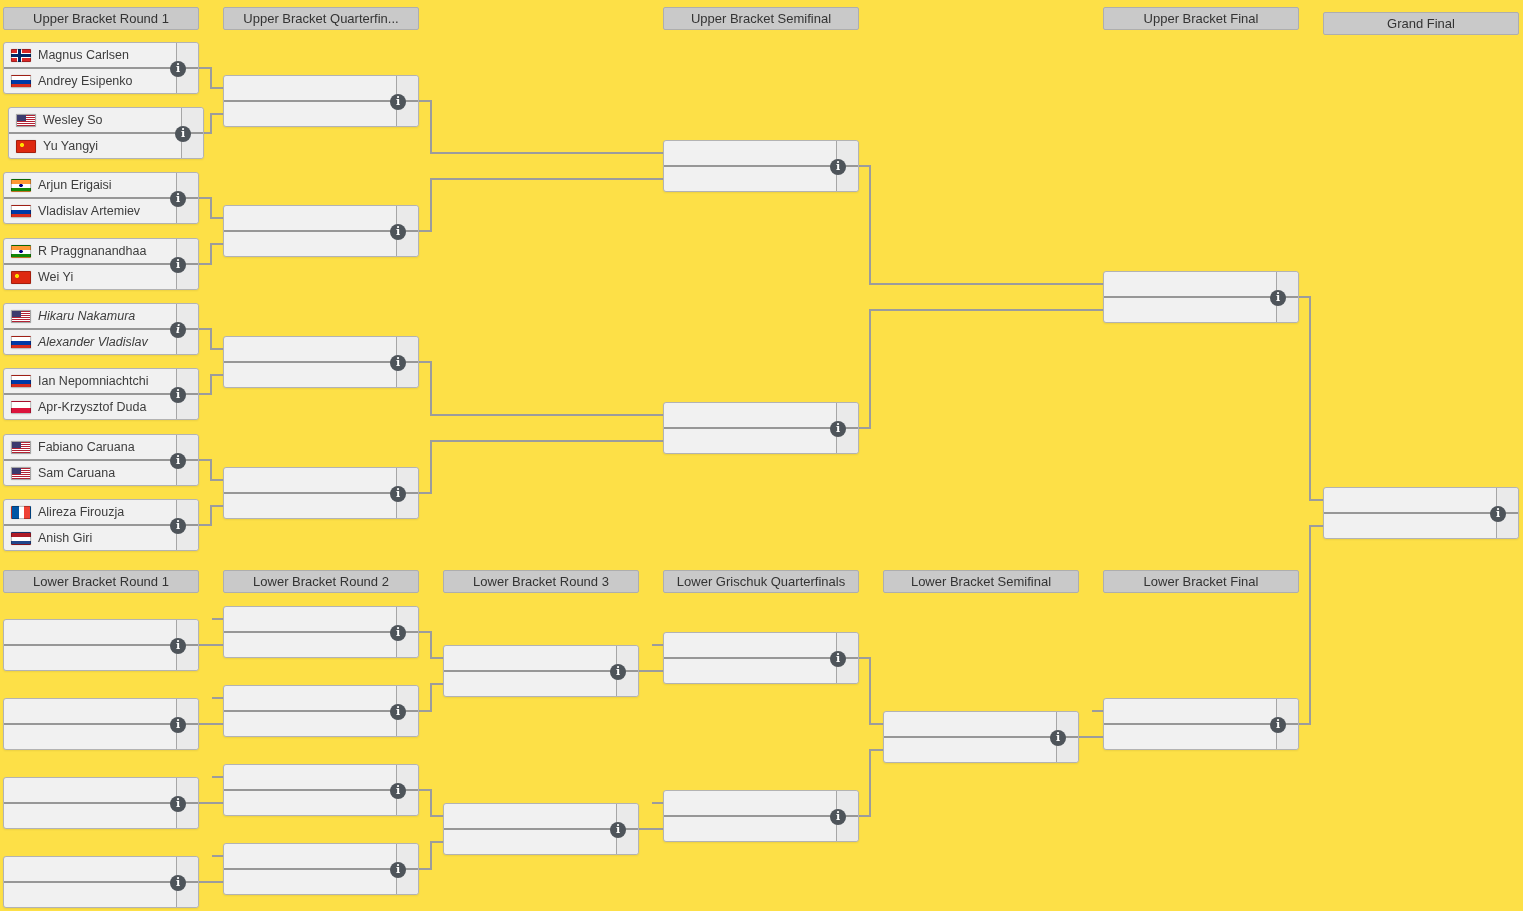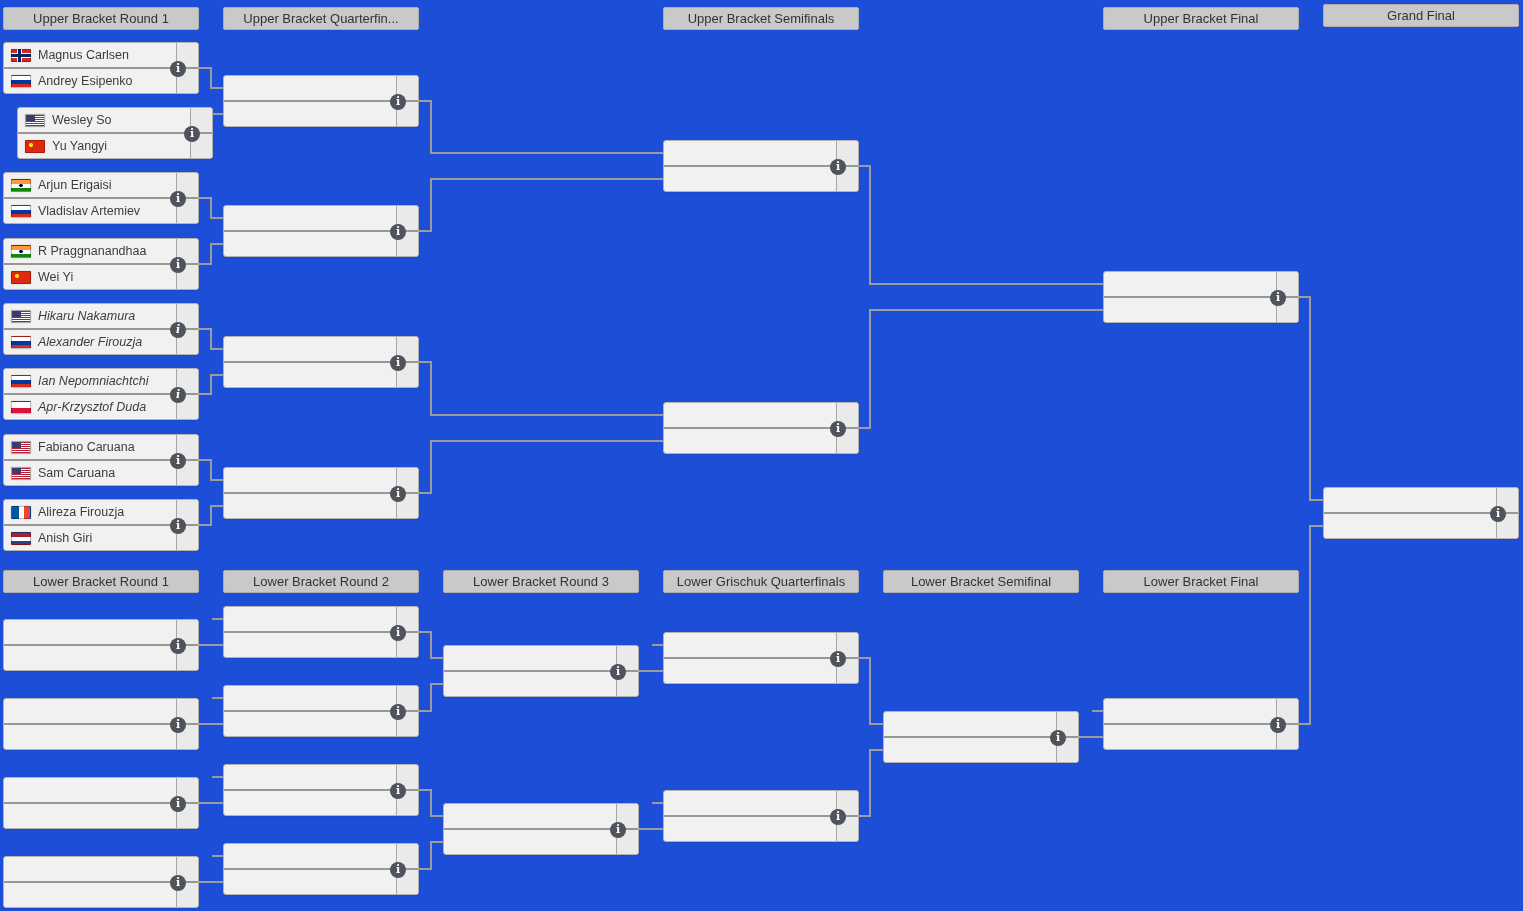--- a/index.html
+++ b/index.html
@@ -1,17 +1,17 @@
 <!DOCTYPE html>
 <html><head>
 <meta charset="utf-8">
 <style>
   html,body{margin:0;padding:0;background:#fff;}
   #bracket{
-    position:relative;width:1523px;height:911px;background:#1d4ed8;
+    position:relative;width:1523px;height:911px;background:#fde047;
     font-family:"Liberation Sans",sans-serif;overflow:hidden;
   }
   .hdr{
     position:absolute;width:196px;height:23px;line-height:21px;box-sizing:border-box;
     text-align:center;background:#c9c9c9;border:1px solid #aeaeae;border-radius:2px;
     font-size:13px;color:#333;white-space:nowrap;overflow:hidden;text-overflow:ellipsis;
     padding:0 6px;
   }
   .match{
     position:absolute;width:196px;height:52px;box-sizing:border-box;
@@ -137,43 +137,43 @@
     <div class="cl" style="left: 1079px; top: 736px; width: 24px; height: 2px;"></div>
     <div class="cl" style="left: 212px; top: 618px; width: 11px; height: 2px;"></div>
     <div class="cl" style="left: 212px; top: 697px; width: 11px; height: 2px;"></div>
     <div class="cl" style="left: 212px; top: 776px; width: 11px; height: 2px;"></div>
     <div class="cl" style="left: 212px; top: 855px; width: 11px; height: 2px;"></div>
     <div class="cl" style="left: 652px; top: 644px; width: 11px; height: 2px;"></div>
     <div class="cl" style="left: 652px; top: 802px; width: 11px; height: 2px;"></div>
     <div class="cl" style="left: 1092px; top: 710px; width: 11px; height: 2px;"></div>
     <div class="hdr" style="left: 3px; top: 7px;">Upper Bracket Round 1</div>
     <div class="hdr" style="left: 223px; top: 7px;">Upper Bracket Quarterfin...</div>
-    <div class="hdr" style="left: 663px; top: 7px;">Upper Bracket Semifinals</div>
+    <div class="hdr" style="left: 663px; top: 7px;">Upper Bracket Semifinal</div>
     <div class="hdr" style="left: 1103px; top: 7px;">Upper Bracket Final</div>
-    <div class="hdr" style="left: 1323px; top: 4px;">Grand Final</div>
+    <div class="hdr" style="left: 1323px; top: 12px;">Grand Final</div>
     <div class="hdr" style="left: 3px; top: 570px;">Lower Bracket Round 1</div>
     <div class="hdr" style="left: 223px; top: 570px;">Lower Bracket Round 2</div>
     <div class="hdr" style="left: 443px; top: 570px;">Lower Bracket Round 3</div>
     <div class="hdr" style="left: 663px; top: 570px;">Lower Grischuk Quarterfinals</div>
     <div class="hdr" style="left: 883px; top: 570px;">Lower Bracket Semifinal</div>
     <div class="hdr" style="left: 1103px; top: 570px;">Lower Bracket Final</div>
     <div class="match" style="left: 3px; top: 42px;">
       <div class="scorecol"></div>
       <div class="mdiv"></div>
       <div class="prow top">
         <div class="flag" data-flag="norway"></div>
         <span class="pname">Magnus Carlsen</span>
       </div>
       <div class="prow bot">
         <div class="flag" data-flag="russia"></div>
         <span class="pname">Andrey Esipenko</span>
       </div>
       <div class="info">i</div>
     </div>
-    <div class="match" style="left: 17px; top: 107px;">
+    <div class="match" style="left: 8px; top: 107px;">
       <div class="scorecol"></div>
       <div class="mdiv"></div>
       <div class="prow top">
         <div class="flag" data-flag="usa"></div>
         <span class="pname">Wesley So</span>
       </div>
       <div class="prow bot">
         <div class="flag" data-flag="china"></div>
         <span class="pname">Yu Yangyi</span>
       </div>
@@ -207,25 +207,25 @@
     </div>
     <div class="match" style="left: 3px; top: 303px; font-style: italic;">
       <div class="scorecol"></div>
       <div class="mdiv"></div>
       <div class="prow top">
         <div class="flag" data-flag="usa"></div>
         <span class="pname">Hikaru Nakamura</span>
       </div>
       <div class="prow bot">
         <div class="flag" data-flag="russia"></div>
-        <span class="pname">Alexander Firouzja</span>
-      </div>
-      <div class="info">i</div>
-    </div>
-    <div class="match" style="left: 3px; top: 368px; font-style: italic;">
+        <span class="pname">Alexander Vladislav</span>
+      </div>
+      <div class="info">i</div>
+    </div>
+    <div class="match" style="left: 3px; top: 368px;">
       <div class="scorecol"></div>
       <div class="mdiv"></div>
       <div class="prow top">
         <div class="flag" data-flag="russia"></div>
         <span class="pname">Ian Nepomniachtchi</span>
       </div>
       <div class="prow bot">
         <div class="flag" data-flag="poland"></div>
         <span class="pname">Apr-Krzysztof Duda</span>
       </div>

